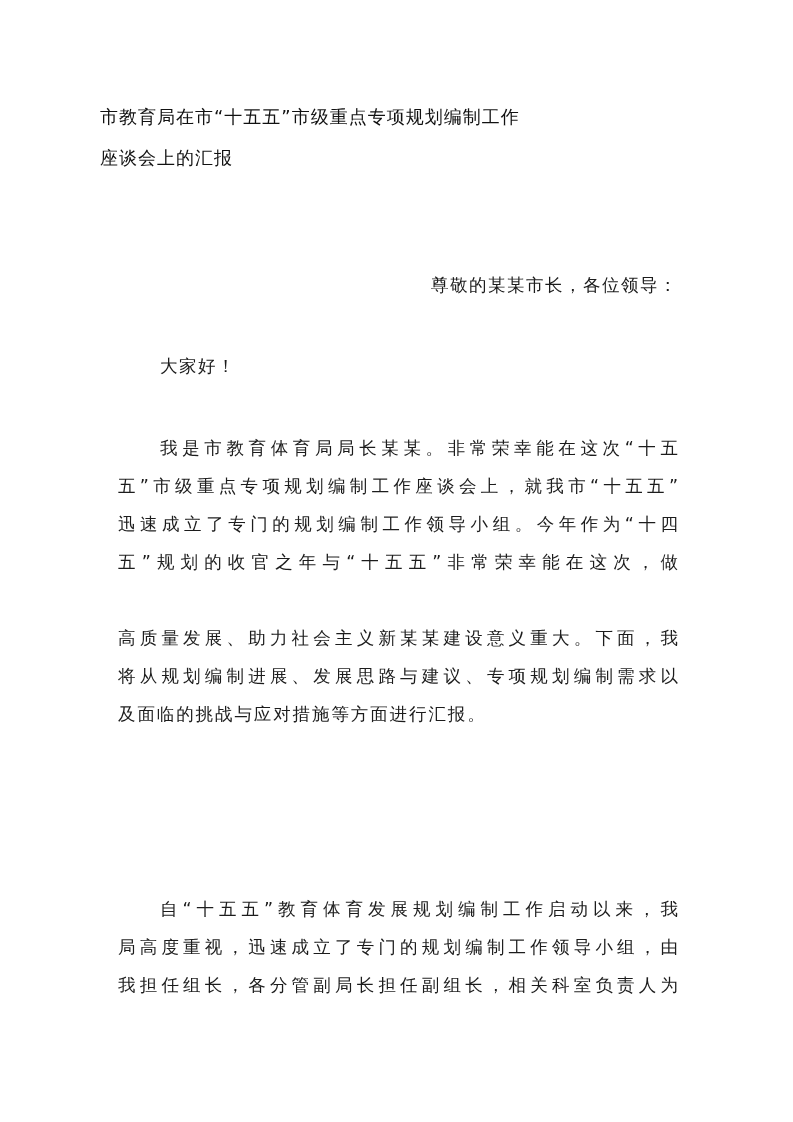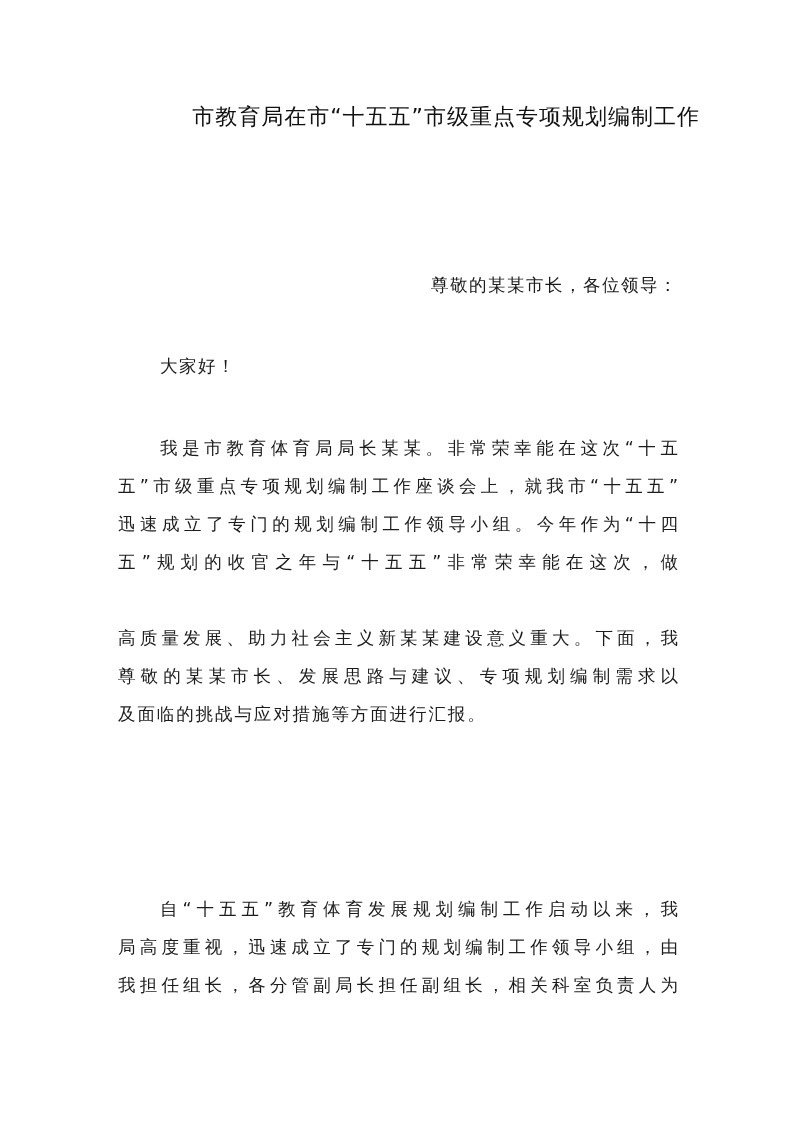--- a/index.html
+++ b/index.html
@@ -1,39 +1,40 @@
 <!DOCTYPE html>
 <html><head>
 <meta charset="utf-8">
 <style>
   html, body { margin: 0; padding: 0; background: #ffffff; }
   body { width: 793px; height: 1122px; position: relative; overflow: hidden;
          font-family: "DejaVu Sans", "Liberation Sans", sans-serif; color: #1a1a1a; }
   .page { position: absolute; left: 0; top: 0; width: 793px; height: 1122px; background: #fff; }
-  .title { position: absolute; left: 100px; width: 600px; text-align: right;
-           font-size: 22px; letter-spacing: 1px; color: #111; line-height: 28px; }
+  .title { position: absolute; left: 100px; width: 600px; text-align: left;
+           font-size: 18px; letter-spacing: 1px; color: #111; line-height: 28px; }
   .line { position: absolute; left: 118px; width: 560px; font-size: 17.5px;
           line-height: 24px; color: #1c1c1c; white-space: nowrap; letter-spacing: 3.4px; }
   .justify { text-align-last: justify; text-align: justify; letter-spacing: 0; white-space: normal; }
   .indent { left: 160px; width: 518px; }
 </style>
 </head>
 <body>
 
 <div class="page">
   <div class="title" style="top:103px;">市教育局在市“十五五”市级重点专项规划编制工作</div>
+  <div class="title" style="top:144px;">座谈会上的汇报</div>
 
   <div class="line" style="top:273px; letter-spacing:1.5px;text-align:right;">尊敬的某某市长，各位领导：</div>
   <div class="line indent" style="top:354px; letter-spacing:1.5px;">大家好！</div>
 
   <div class="line indent justify" style="top:436px;">我是市教育体育局局长某某。非常荣幸能在这次“十五</div>
   <div class="line justify" style="top:474px;">五”市级重点专项规划编制工作座谈会上，就我市“十五五”</div>
   <div class="line justify" style="top:512px;">迅速成立了专门的规划编制工作领导小组。今年作为“十四</div>
   <div class="line justify" style="top:550px;">五”规划的收官之年与“十五五”非常荣幸能在这次，做</div>
   <div class="line justify" style="top:626px;">高质量发展、助力社会主义新某某建设意义重大。下面，我</div>
-  <div class="line justify" style="top:664px;">尊敬的某某市长、发展思路与建议、专项规划编制需求以</div>
+  <div class="line justify" style="top:664px;">将从规划编制进展、发展思路与建议、专项规划编制需求以</div>
   <div class="line" style="top:702px; letter-spacing:1.9px;">及面临的挑战与应对措施等方面进行汇报。</div>
 
 
   <div class="line justify" style="top:935px;">局高度重视，迅速成立了专门的规划编制工作领导小组，由</div>
   <div class="line indent justify" style="top:897px;">自“十五五”教育体育发展规划编制工作启动以来，我</div>
   <div class="line justify" style="top:973px;">我担任组长，各分管副局长担任副组长，相关科室负责人为</div>
 </div>
 
 </body></html>

